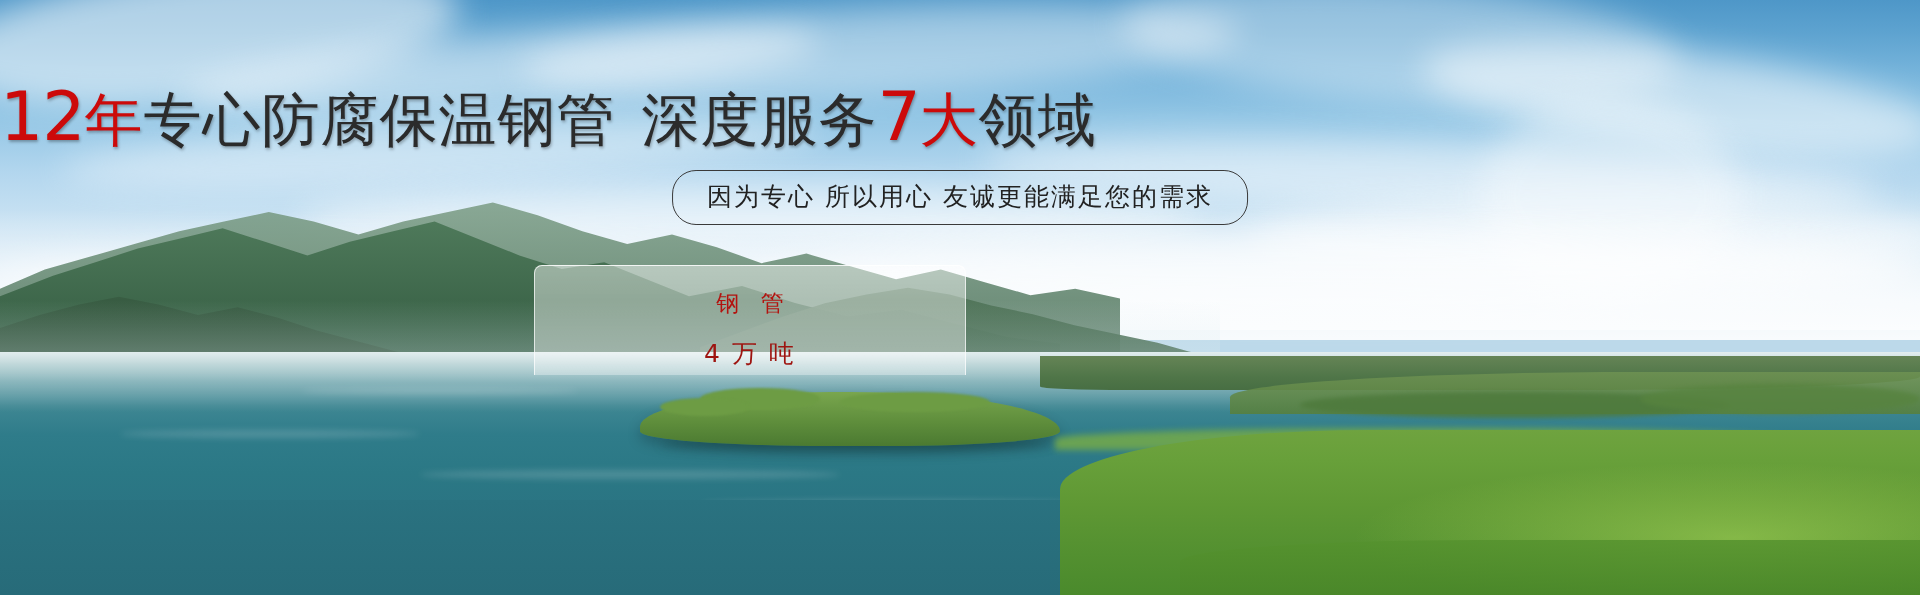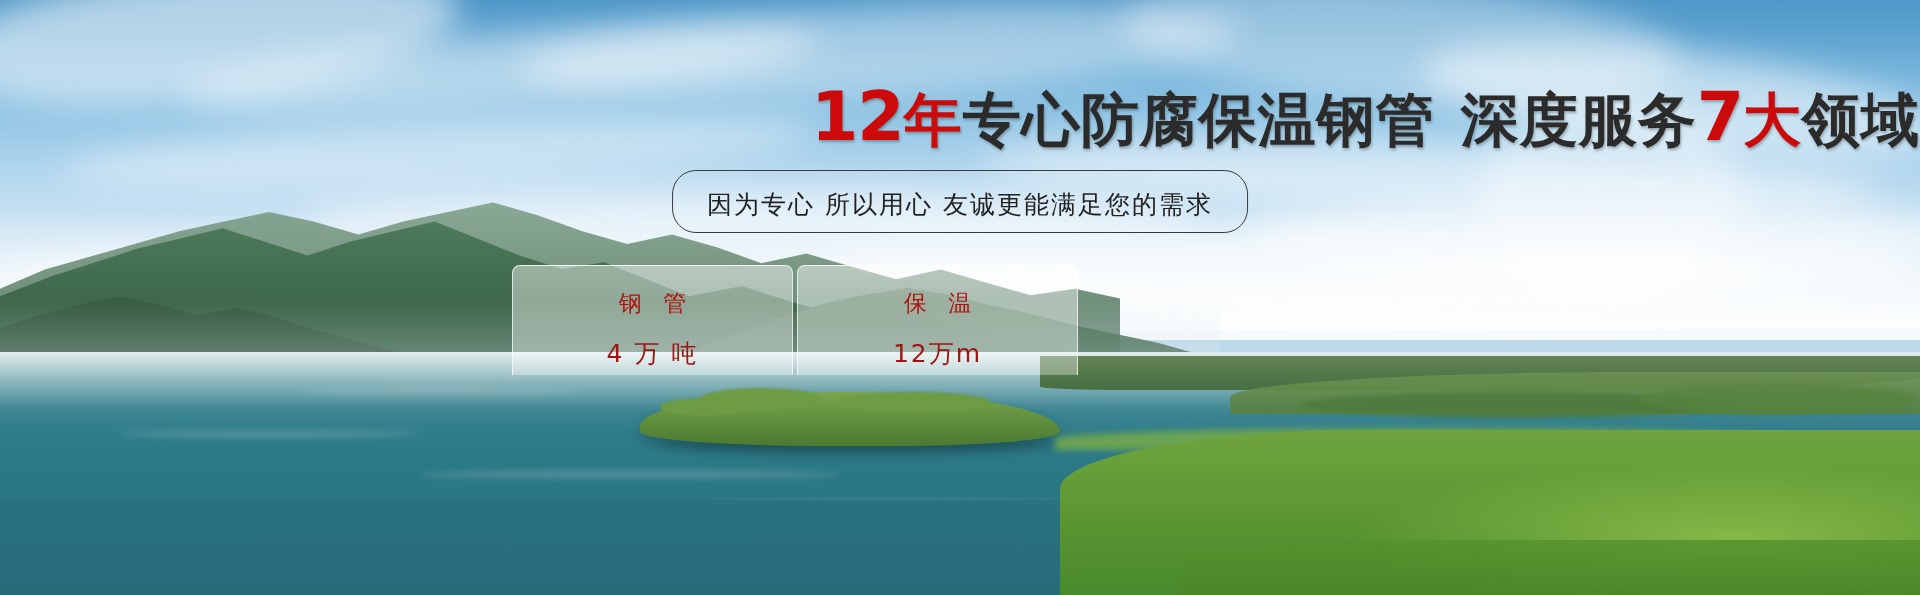--- a/index.html
+++ b/index.html
@@ -158,51 +158,51 @@
     border-radius:40% 0 0 0;opacity:.85;
   }
   .water-left-bottom{
     position:absolute;left:0;top:500px;width:1240px;height:95px;
     background:linear-gradient(180deg,#2a7280 0%,#276b79 100%);
   }
 
   
   .headline{
     position:absolute;left:0;top:86px;width:1920px;
-    text-align:right;white-space:nowrap;
-    font-size:58px;font-weight:bold;line-height:62px;
+    text-align:left;white-space:nowrap;
+    font-size:58px;font-weight:normal;line-height:62px;
     letter-spacing:1px;
     font-family:"DejaVu Sans","Liberation Sans",sans-serif;
   }
   .hl-red{
     color:#cc0a0a;
     text-shadow:1px 2px 3px rgba(0,0,0,.30);
   }
   .hl-num{
     font-size:68px;letter-spacing:-1px;
   }
   .hl-dark{
     color:#2b2b2b;
     text-shadow:1px 2px 3px rgba(0,0,0,.28);
   }
   .hl-gap{display:inline-block;width:26px;}
 
   
   .pill{
     position:absolute;left:50%;top:170px;transform:translateX(-50%);
     border:1px solid #3a3a3a;border-radius:24px;
-    padding:17px 34px 11px;
+    padding:9px 34px 11px;
     font-size:25px;color:#222;letter-spacing:2px;white-space:nowrap;
     font-family:"DejaVu Sans","Liberation Sans",sans-serif;
     background:transparent;
   }
 
   
   .cards{
-    position:absolute;left:512px;top:265px;width:566px;height:110px;
+    position:absolute;left:534px;top:265px;width:432px;height:110px;
     display:flex;gap:4px;
   }
   .card{
     flex:1 1 0;
     background:linear-gradient(180deg,rgba(255,255,255,.46) 0%,rgba(255,255,255,.40) 60%,rgba(255,255,255,.34) 100%);
     border-top:1px solid rgba(255,255,255,.85);
     border-left:1px solid rgba(255,255,255,.7);
     border-right:1px solid rgba(255,255,255,.7);
     border-radius:8px 8px 0 0;
     display:flex;flex-direction:column;align-items:center;justify-content:flex-start;
@@ -279,20 +279,16 @@
   <div class="pill">因为专心 所以用心  友诚更能满足您的需求</div>
 
   <div class="cards">
 
     <div class="card">
       <div class="card-label">钢 管</div>
       <div class="card-value"><span>4 万 吨</span></div>
     </div>
 
 
-    <div class="card">
-      <div class="card-label">保 温</div>
-      <div class="card-value"><span>12万m</span></div>
-    </div>
 
   </div>
 
 </div>
 
 </body></html>

